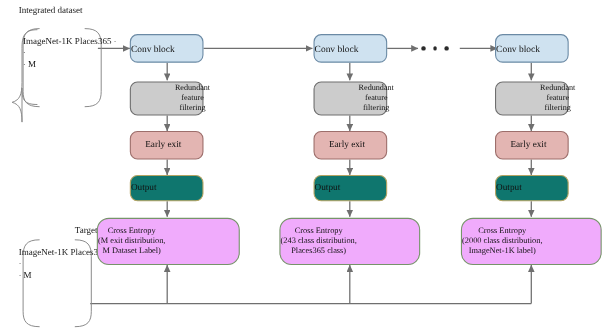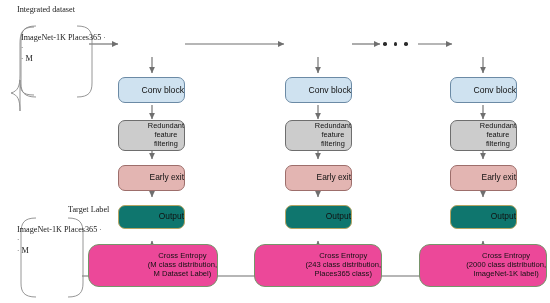--- a/index.html
+++ b/index.html
@@ -10,33 +10,32 @@
     color:#1a1a1a;
     overflow:hidden;
     position:relative;
   }
   #diagram{position:absolute;left:0;top:0;width:550px;height:303px;border-radius:28px;}
   .node{
     position:absolute;
     box-sizing:border-box;
     border:1px solid #5a5a5a;
     border-radius:7px;
-    display:flex;align-items:center;justify-content:flex-end;
+    display:flex;align-items:center;justify-content:flex-start;
     text-align:center;
     line-height:1.18;
-    font-family:Liberation Sans, sans-serif;
+    font-family:Liberation Serif, serif;
     color:#111;
-    margin-top:46px;
   }
   .node span{display:block;}
   .conv{background:#cfe2f0;border-color:#6b8aa5;font-size:8.6px;}
   .filter{background:#cccccc;border-color:#6e6e6e;font-size:7.4px;padding-left:40px;}
-  .early{background:#e3b5b2;border-color:#9d6e6b;font-size:8.4px;}
+  .early{background:#e3b5b2;border-color:#9d6e6b;font-size:8.4px;padding-left:13px;}
   .output{background:#0f766e;border-color:#b5a463;font-size:8.4px;}
-  .ce{background:#ec4899;border-color:#76946a;font-size:7.6px;border-radius:11px;}
+  .ce{background:#f0abfc;border-color:#76946a;font-size:7.6px;border-radius:11px;}
 
   .caption{
     position:absolute;
     font-size:8.2px;
     font-family:"Liberation Serif", serif;
     color:#1a1a1a;
     white-space:nowrap;
   }
   .dsbox{
     position:absolute;
@@ -142,21 +141,21 @@
     <span>Early exit</span>
   </div>
 
   <div class="node output" style="left:118px;top:159px;width:67px;height:24px;">
     <span>Output</span>
   </div>
 
   <div class="node ce" style="left:88px;top:198px;width:130px;height:43px;">
     <div>
       <span>Cross Entropy</span>
-      <span>(M class distribution,</span>
+      <span>(M exit distribution,</span>
       <span>M Dataset Label)</span>
     </div>
   </div>
 
   <div class="node conv" style="left:285px;top:31px;width:67px;height:26px;">
     <span>Conv block</span>
   </div>
 
   <div class="node filter" style="left:285px;top:74px;width:67px;height:31px;">
     <div>

